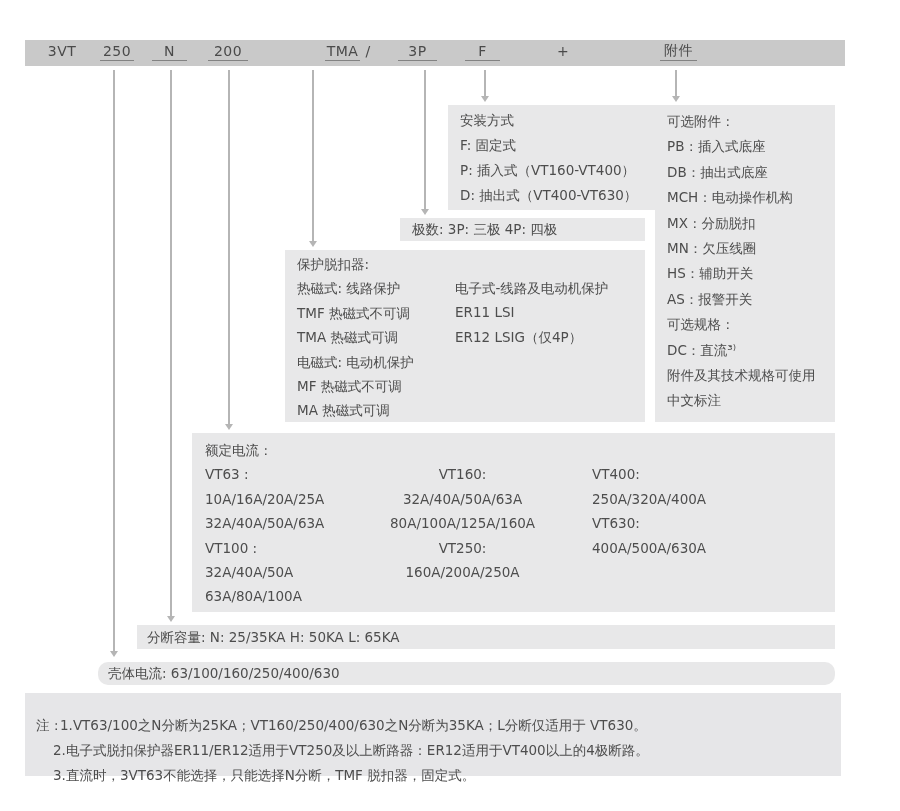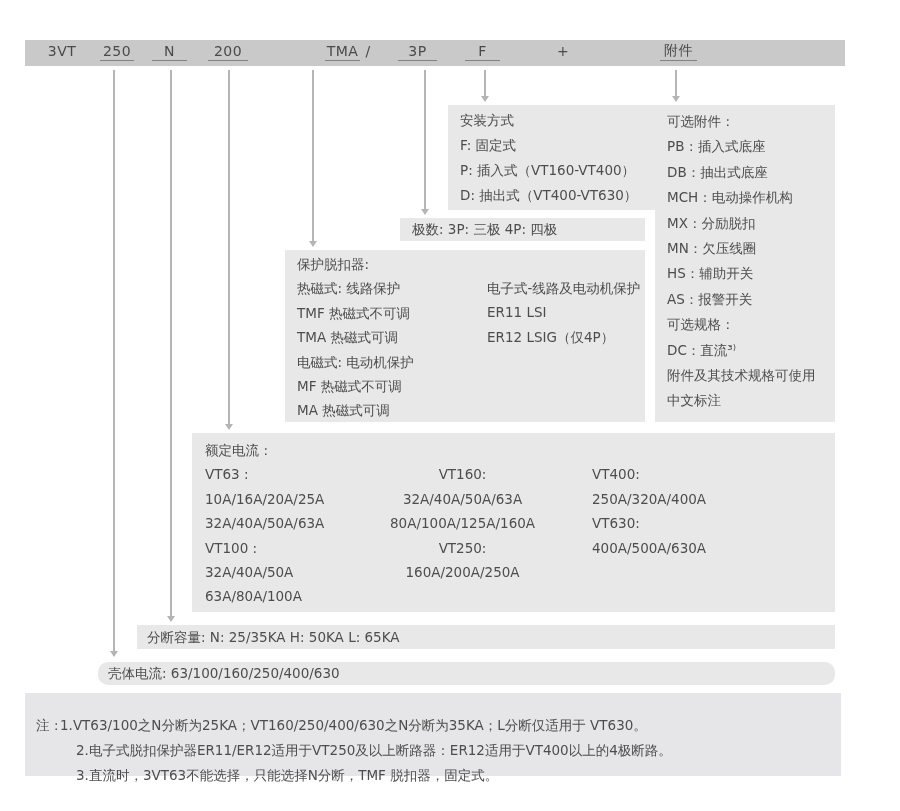--- a/index.html
+++ b/index.html
@@ -23,33 +23,33 @@
     border-left:4px solid transparent;border-right:4px solid transparent;border-top:6px solid #b5b5b5;}
   
   .box{position:absolute;background:#e8e8e9;box-sizing:border-box;}
   .bl{line-height:25px;white-space:nowrap;}
   .box-install{left:448px;top:105px;width:236px;height:105px;padding:3px 0 0 12px;}
   .box-acc{left:655px;top:105px;width:180px;height:317px;padding:4px 0 0 12px;}
   .box-acc .bl{line-height:25.4px;}
   .box-poles{left:400px;top:218px;width:245px;height:23px;padding:0 0 0 12px;line-height:23px;white-space:nowrap;}
   .box-trip{left:285px;top:250px;width:360px;height:172px;padding:2px 0 0 12px;}
   .box-trip .bl{line-height:24.4px;}
-  .trip-right{position:absolute;left:170px;top:26px;margin-left:32px;}
+  .trip-right{position:absolute;left:170px;top:26px;}
   .box-rated{left:192px;top:433px;width:643px;height:179px;padding:5px 0 0 13px;}
   .box-rated .bl{line-height:24.4px;}
   .rc-col{position:absolute;top:5px;}
   .rc-c2{left:198px;text-align:center;} .rc-c3{left:400px;}
   .row-break{left:137px;top:625px;width:698px;height:24px;padding:0 0 0 10px;line-height:24px;white-space:nowrap;}
   .row-frame{left:98px;top:662px;width:737px;height:23px;padding:0 0 0 10px;line-height:23px;white-space:nowrap;border-radius:10px;}
   
   .notes{position:absolute;left:25px;top:693px;width:816px;height:83px;background:#e6e6e8;
          padding:20px 0 0 11px;box-sizing:border-box;}
   .note-row{line-height:25px;white-space:nowrap;}
   .note-label{display:inline-block;width:24px;}
-  .note-indent{margin-left:40px;text-align:center;}
+  .note-indent{margin-left:17px;text-align:center;}
 </style>
 </head>
 <body>
 
 <div class="canvas">
 
   <div class="code-bar">
     <div class="seg s0">3VT</div>
     <div class="seg s1 u">250</div>
     <div class="seg s2 u">N</div>

